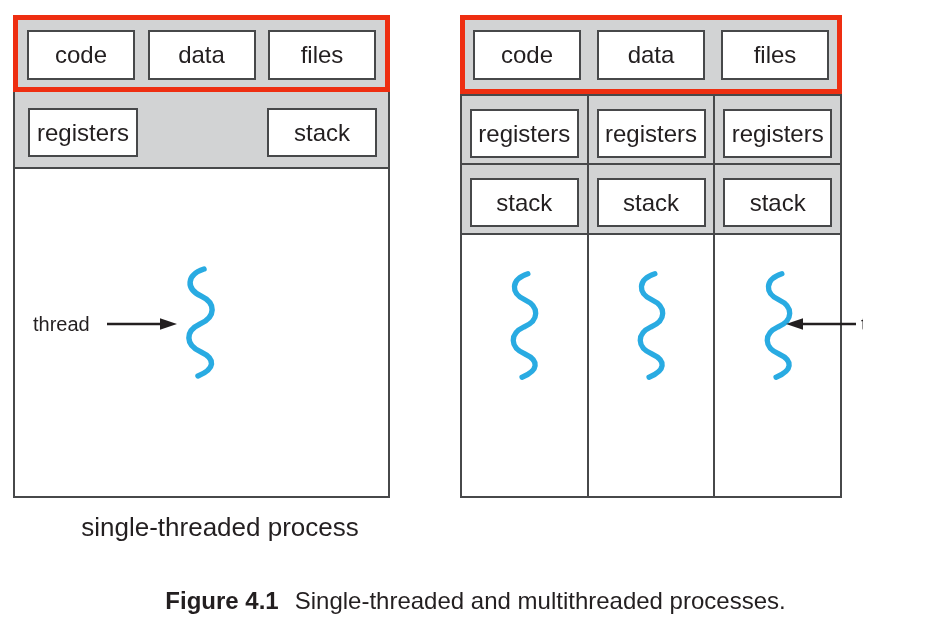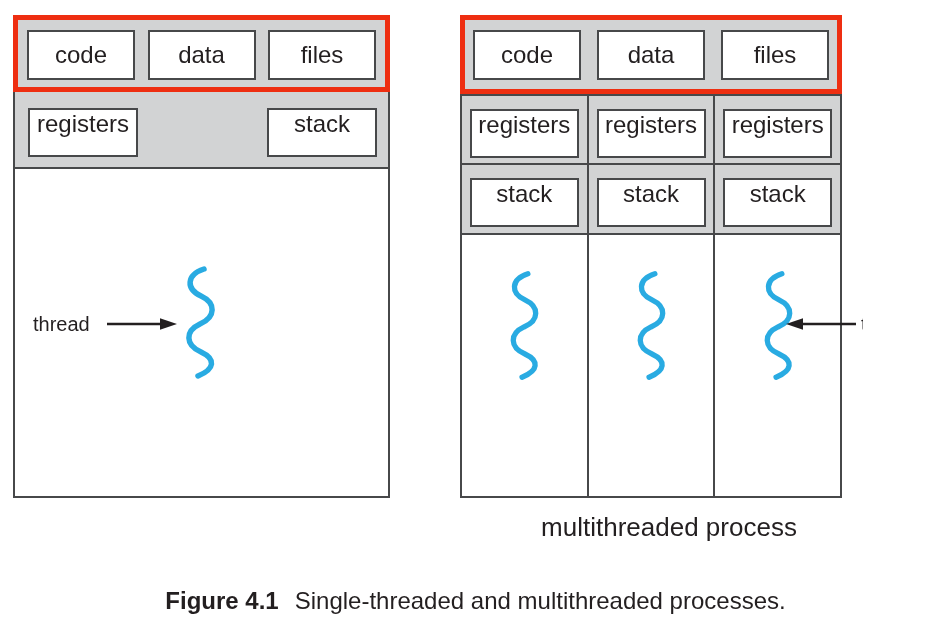--- a/index.html
+++ b/index.html
@@ -30,21 +30,21 @@
   }
   
   .band{
     position:absolute;left:13px;top:92px;width:377px;height:75px;
     background:var(--panel-gray);
     border-left:2px solid var(--line-dark);border-right:2px solid var(--line-dark);
     display:flex;justify-content:space-between;padding:16px 11px 0 13px;
   }
   .wbox{
     width:110px;height:49px;background:#ffffff;border:2px solid var(--line-dark);
-    display:flex;justify-content:center;font-size:24px;
+    display:flex;align-items:center;justify-content:center;font-size:24px;
   }
   
   .white-area{
     position:absolute;left:13px;top:167px;width:377px;height:331px;
     background:#ffffff;border:2px solid var(--line-dark);
   }
   
   .cols{
     position:absolute;left:460px;top:94px;width:382px;height:404px;
     border:2px solid var(--line-dark);display:flex;background:#ffffff;
@@ -185,19 +185,19 @@
 
   </div>
 
   <svg class="arrow ar-right" width="70" height="14">
     <line x1="16" y1="7" x2="70" y2="7"></line>
     <path d="M 0 7 L 17 1.2 L 17 12.8 Z"></path>
   </svg>
 
   <span class="thread-label tl-right">thread</span>
 
-  <div class="caption cap-right">multithreaded process</div>
+  <div class="caption cap-left">single-threaded process</div>
 
   <div class="fig-caption">
     <span class="fig-label">Figure 4.1</span><span>Single-threaded and multithreaded processes.</span>
   </div>
 
 </div>
 
 </body></html>

